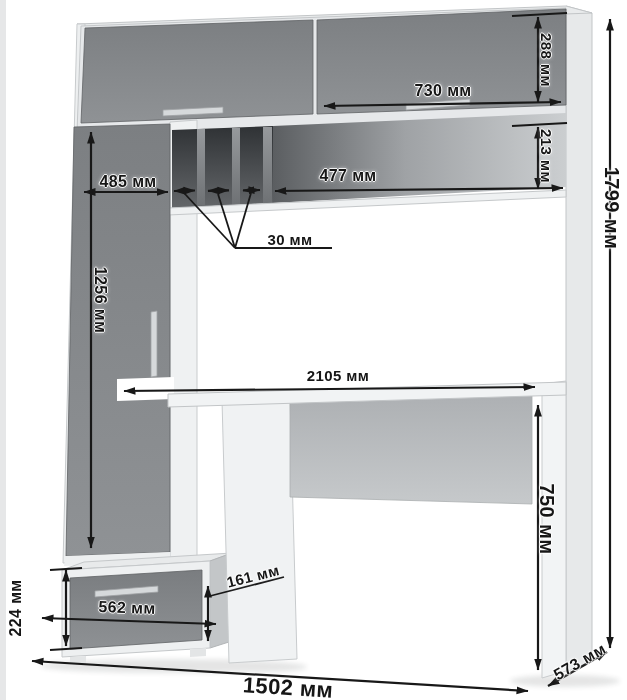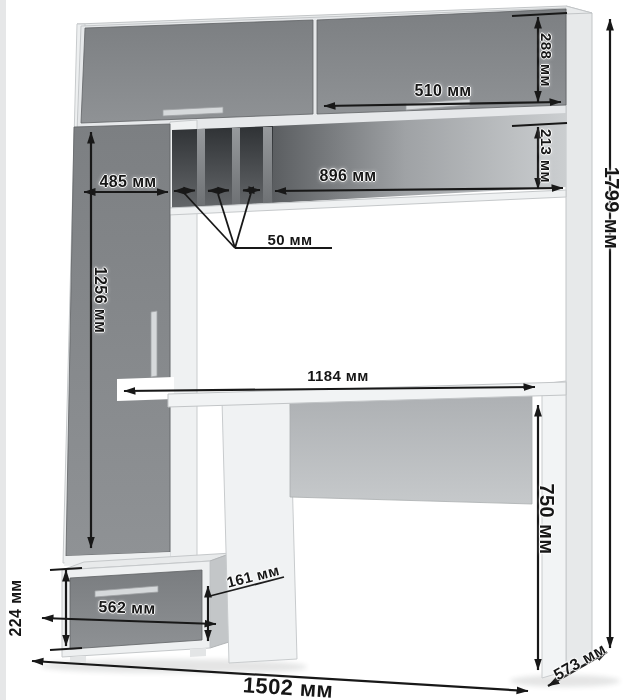--- a/index.html
+++ b/index.html
@@ -133,27 +133,27 @@
   <g stroke="#181818" stroke-width="1.8" fill="none">
     <path d="M185,194 L235,248"></path>
     <path d="M218,194 L235,248"></path>
     <path d="M251,193 L235,248"></path>
     <path d="M235,248 L332,248"></path>
     <path d="M284,577 L210,596"></path>
   </g>
 </svg>
 
 <div class="dim sm" style="left:546px;top:60px;--r:90deg">288 мм</div>
-<div class="dim" style="left:443px;top:91px">510 мм</div>
+<div class="dim" style="left:443px;top:91px">730 мм</div>
 <div class="dim sm" style="left:546px;top:156px;--r:90deg">213 мм</div>
-<div class="dim" style="left:348px;top:176px">896 мм</div>
+<div class="dim" style="left:348px;top:176px">477 мм</div>
 <div class="dim" style="left:128px;top:182px">485 мм</div>
-<div class="dim sm" style="left:290px;top:239px">50 мм</div>
+<div class="dim sm" style="left:290px;top:239px">30 мм</div>
 <div class="dim" style="left:100px;top:300px;--r:90deg">1256 мм</div>
-<div class="dim sm" style="left:338px;top:375px">1184 мм</div>
+<div class="dim sm" style="left:338px;top:375px">2105 мм</div>
 <div class="dim lg" style="left:547px;top:519px;--r:90deg">750 мм</div>
 <div class="dim lg" style="left:612px;top:208px;--r:90deg">1799 мм</div>
 <div class="dim" style="left:16px;top:608px;--r:-90deg">224 мм</div>
 <div class="dim" style="left:127px;top:608px;--r:2deg">562 мм</div>
 <div class="dim sm" style="left:253px;top:576px;--r:-14deg">161 мм</div>
 <div class="dim xl" style="left:288px;top:688px;--r:3.5deg">1502 мм</div>
 <div class="dim" style="left:580px;top:662px;--r:-30deg">573 мм</div>
 
 </div>
 

